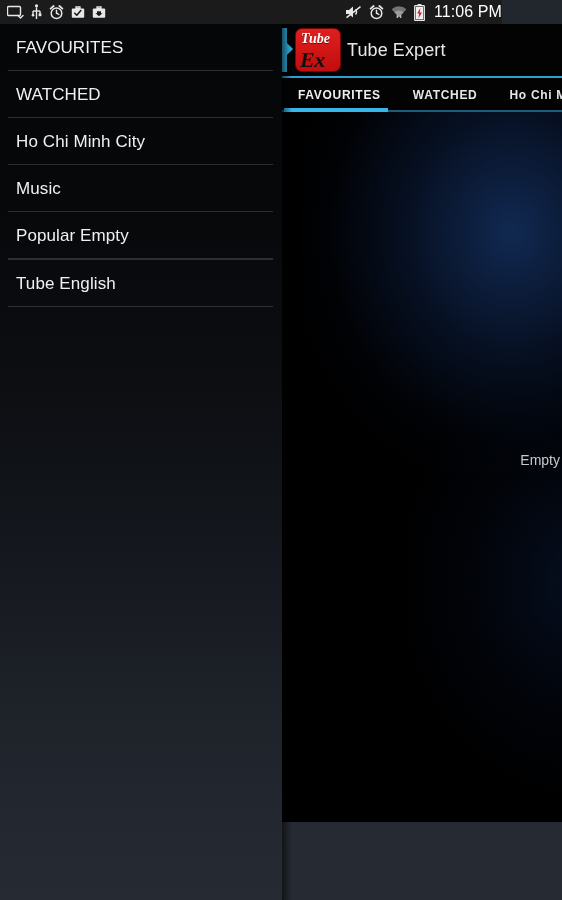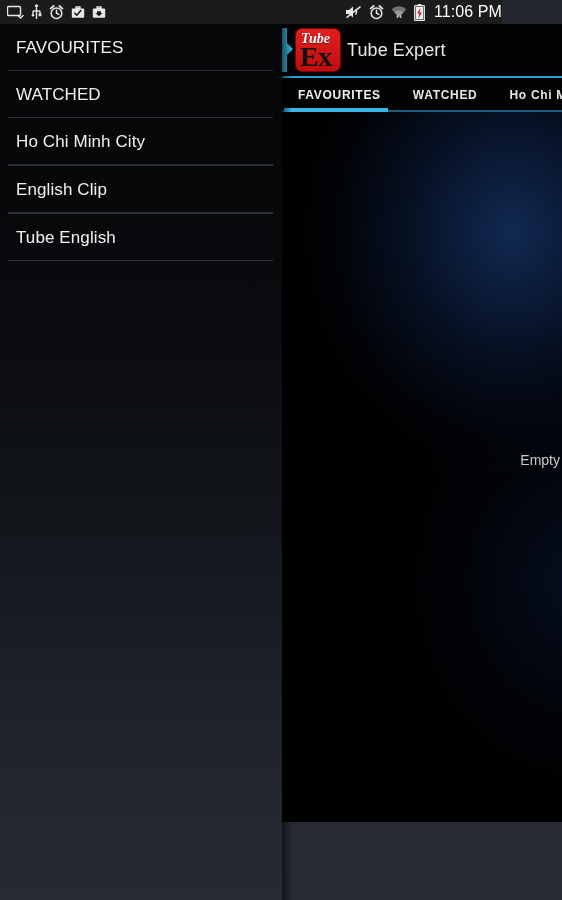--- a/index.html
+++ b/index.html
@@ -128,21 +128,22 @@
     font-style:italic;
     font-weight:bold;
     font-family:"Liberation Serif", serif;
     text-shadow:0 1px 0 rgba(0,0,0,0.5);
     line-height:1;
   }
   #logo-ex {
     position:absolute;
     bottom:0px; left:4px;
     color:#111;
-    font-size:28px;
+    font-size:22px;
+    font-style:italic;
     font-weight:bold;
     font-family:"Liberation Serif", serif;
     line-height:1;
     letter-spacing:-0.5px;
   }
   #app-title {
     color:#e8e8e8;
     font-size:18px;
     margin-left:6px;
     letter-spacing:0.1px;
@@ -291,24 +292,27 @@
     <div class="nav-item">
       <span class="nav-label">WATCHED</span>
     </div>
     <div class="nav-divider"></div>
 
     <div class="nav-item">
       <span class="nav-label">Ho Chi Minh City</span>
     </div>
     <div class="nav-divider"></div>
 
-    <div class="nav-divider"></div>
-
-    <div class="nav-item">
-      <span class="nav-label">English Clip</span>
+    <div class="nav-item">
+      <span class="nav-label">Music</span>
+    </div>
+    <div class="nav-divider"></div>
+
+    <div class="nav-item">
+      <span class="nav-label">Popular Empty</span>
     </div>
     <div class="nav-divider"></div>
 
     <div class="nav-divider"></div>
 
     <div class="nav-item">
       <span class="nav-label">Tube English</span>
     </div>
     <div class="nav-divider"></div>
 

